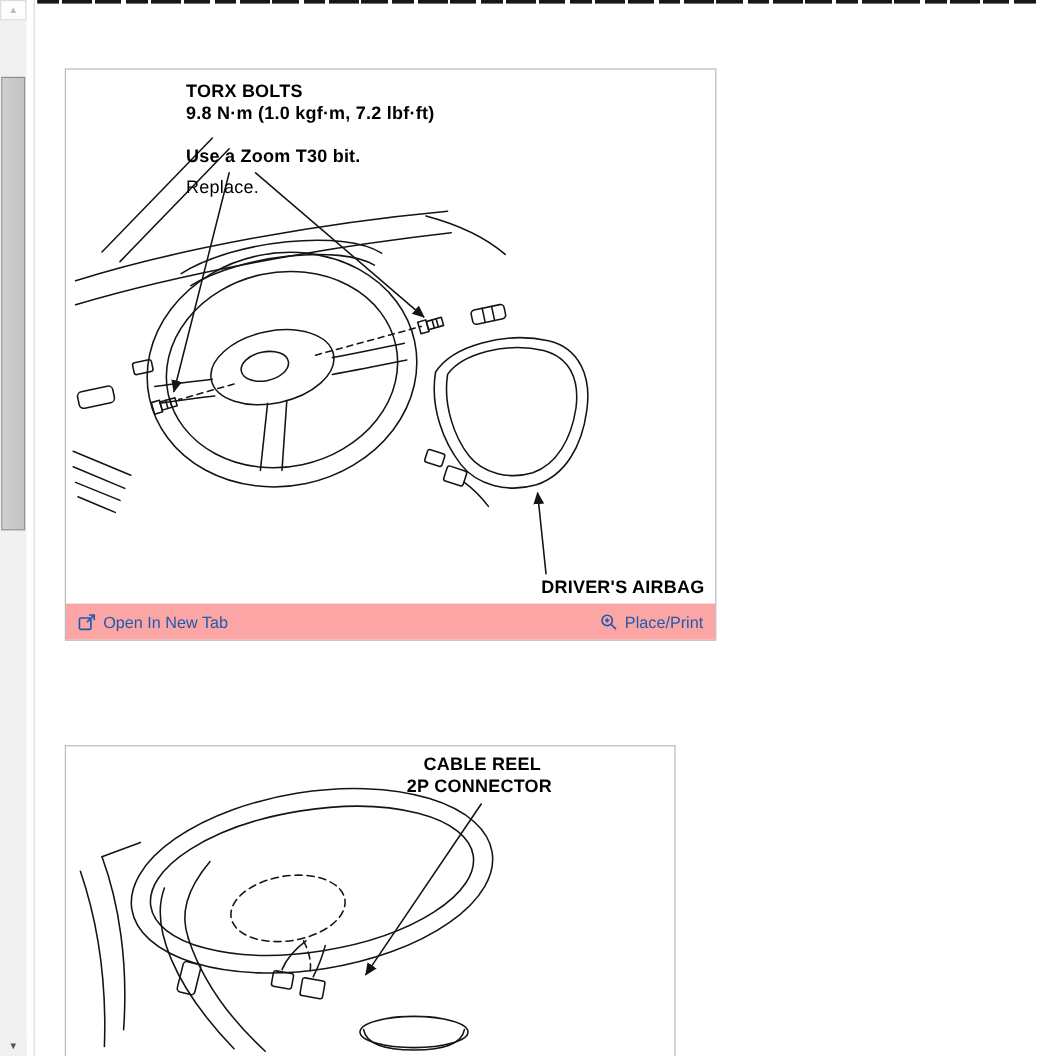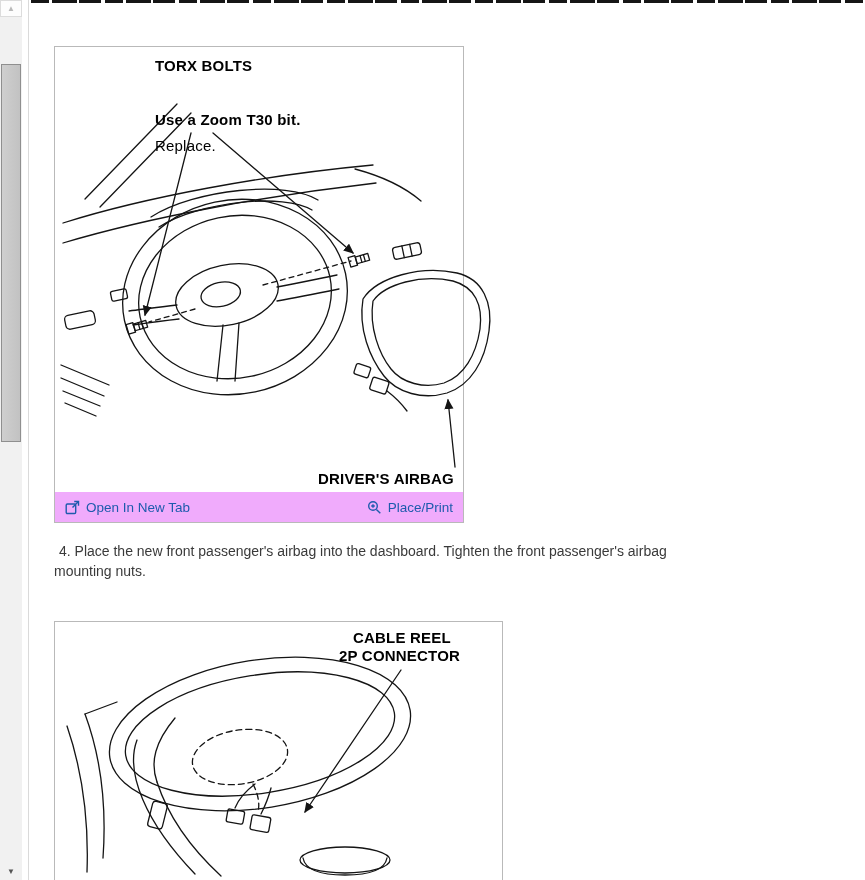--- a/index.html
+++ b/index.html
@@ -45,22 +45,22 @@
       #161616 0 18px, #fff 18px 21px,
       #161616 21px 46px, #fff 46px 48px,
       #161616 48px 70px, #fff 70px 74px);
   }
 
   
   .figure-box {
     position: absolute; background: #fff;
     border: 1px solid #b9b9b9;
   }
-  .figure1 { left: 54px; top: 46px; width: 410px; height: 477px; }
-  .figure2 { left: 54px; top: 621px; width: 449px; height: 260px; border-bottom: none; }
+  .figure1 { left: 54px; top: 57px; width: 543px; height: 477px; }
+  .figure2 { left: 54px; top: 621px; width: 509px; height: 260px; border-bottom: none; }
   .fig-canvas { position: absolute; left: 0; top: 0; }
 
   .anno {
     position: absolute;
     font-size: 15px; color: #000;
     white-space: nowrap; line-height: 18px;
     letter-spacing: 0.2px;
   }
   .anno.b { font-weight: bold; }
 
@@ -74,21 +74,21 @@
   
   .a-reel { left: 298px; top: 7px; }
   .a-2p   { left: 284px; top: 25px; }
 
   
   .fig-footer {
     position: absolute; left: 0; bottom: 0;
     width: 100%; height: 30px;
     display: flex; align-items: center; justify-content: space-between;
     padding: 0 10px;
-    background: #f0abfc;
+    background: #fca5a5;
   }
   .fig-link {
     display: inline-flex; align-items: center; gap: 6px;
     color: #1e5bad; font-size: 13.5px; text-decoration: none;
     cursor: pointer;
   }
   .fig-link svg { display: block; }
 
   
   .step-text {
@@ -187,20 +187,21 @@
         <path d="M332,344 C340,350 346,356 352,364"></path>
 
         <path d="M136,86 L90,268" marker-end="url(#arrow1)"></path>
         <path d="M158,86 L298,206" marker-end="url(#arrow1)"></path>
 
         <path d="M400,420 L393,353" marker-end="url(#arrow1)"></path>
       </g>
     </svg>
 
     <div class="anno b a-torx">TORX BOLTS</div>
+    <div class="anno b a-torque">9.8 N·m (1.0 kgf·m, 7.2 lbf·ft)</div>
     <div class="anno a-repl">Replace.</div>
     <div class="anno b a-bit">Use a Zoom T30 bit.</div>
     <div class="anno b a-drv">DRIVER'S AIRBAG</div>
 
     <div class="fig-footer">
       <a class="fig-link">
         <svg width="15" height="15" viewBox="0 0 15 15">
           <g stroke="#1e5bad" fill="none" stroke-width="1.4">
             <rect x="1.2" y="4" width="9.5" height="9.5" rx="1.2"></rect>
             <path d="M7.5,7.5 L13.2,1.8"></path>
@@ -215,21 +216,20 @@
             <circle cx="6" cy="6" r="4.3"></circle>
             <path d="M9.4,9.4 L13.3,13.3"></path>
             <path d="M6,4.2 L6,7.8 M4.2,6 L7.8,6"></path>
           </g>
         </svg>
         <span>Place/Print</span>
       </a>
     </div>
   </div>
 
-  <p class="step-text">4. Place the new front passenger's airbag into the dashboard. Tighten the front passenger's airbag mounting nuts.</p>
 
   <div class="figure-box figure2">
 
     <svg class="fig-canvas" width="447" height="259" viewBox="0 0 447 259">
       <defs>
         <marker id="arrow2" markerWidth="9" markerHeight="8" refX="7" refY="3.5" orient="auto">
           <path d="M0,0 L8,3.5 L0,7 Z" fill="#141414"></path>
         </marker>
       </defs>
       <g stroke="#141414" fill="none" stroke-width="1.3" stroke-linecap="round" stroke-linejoin="round">

